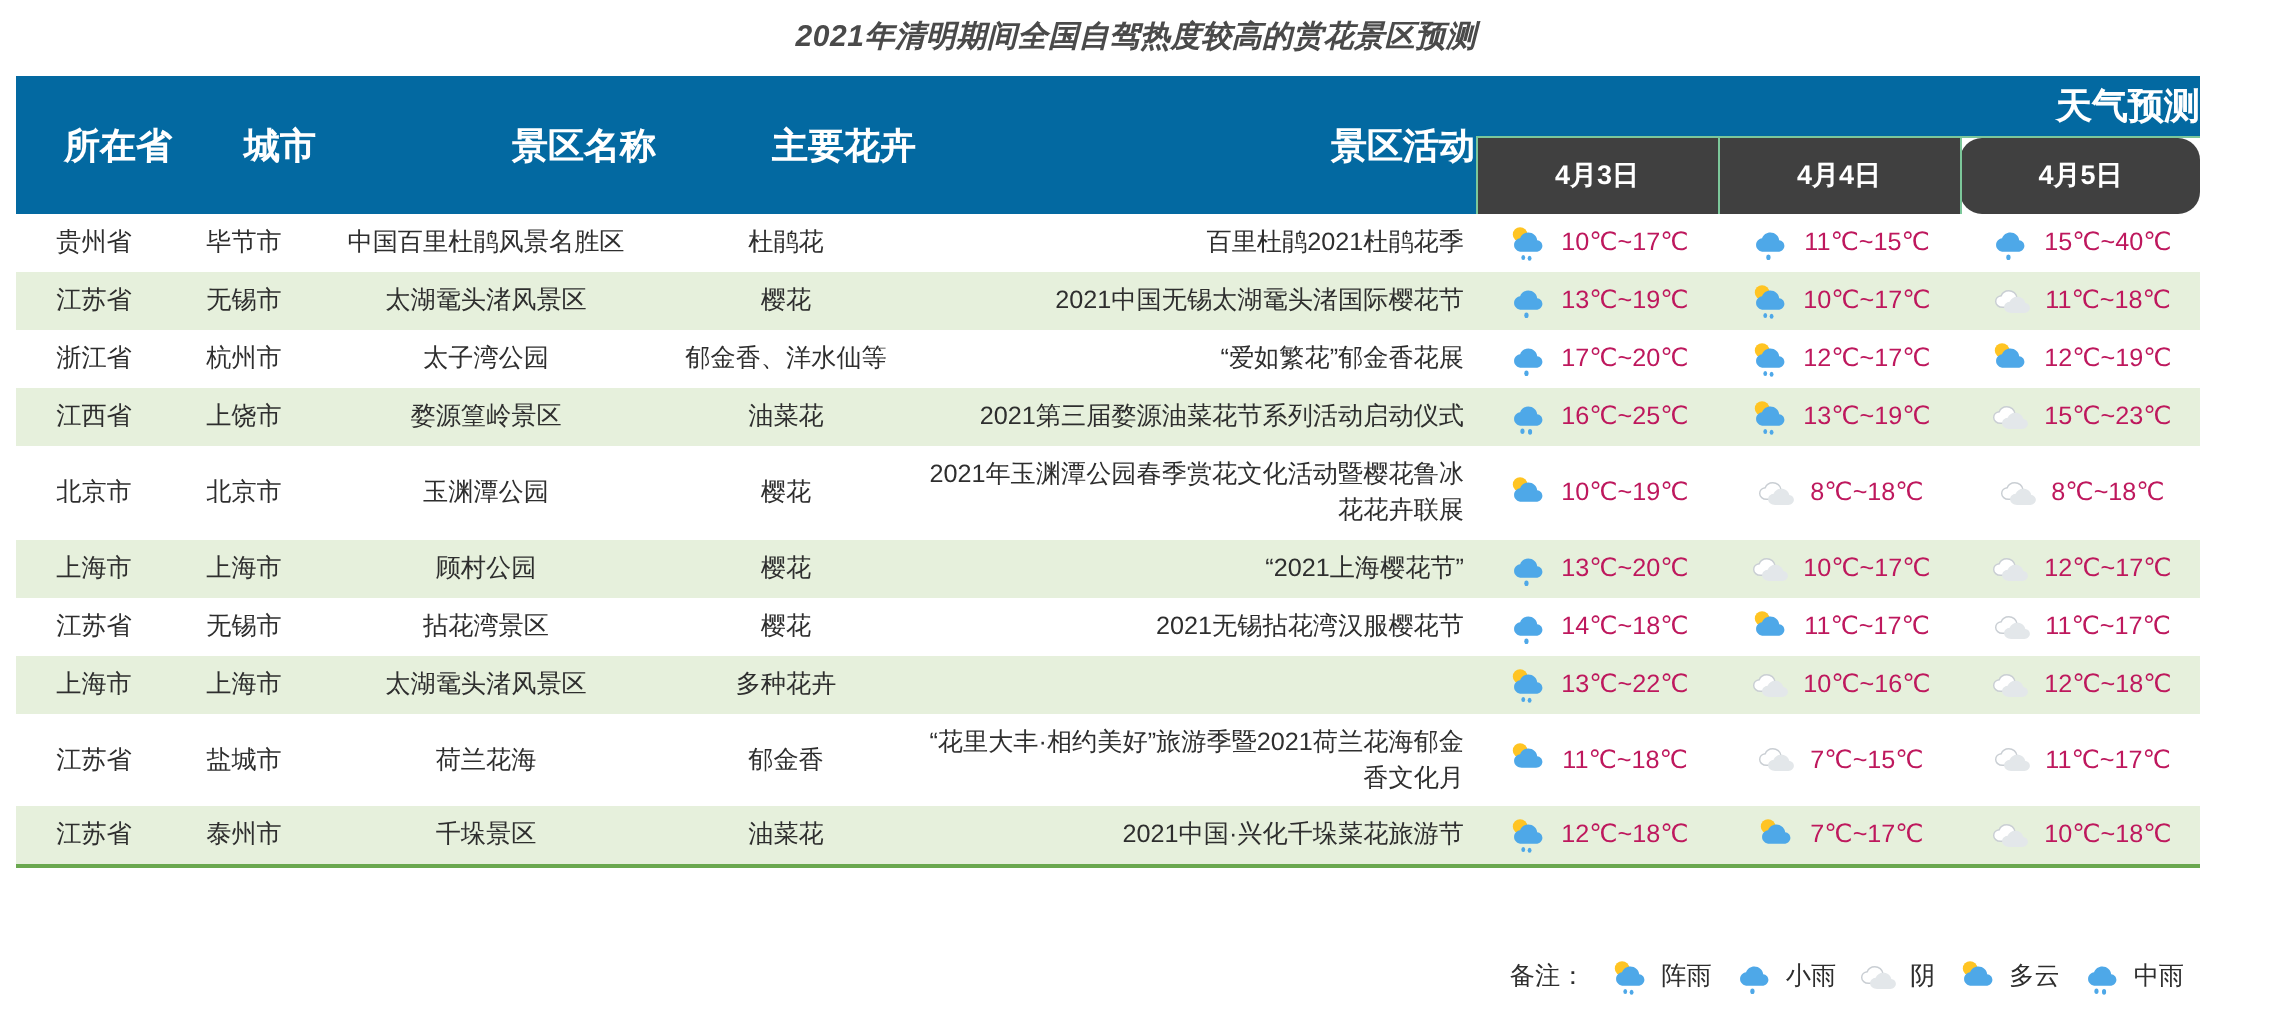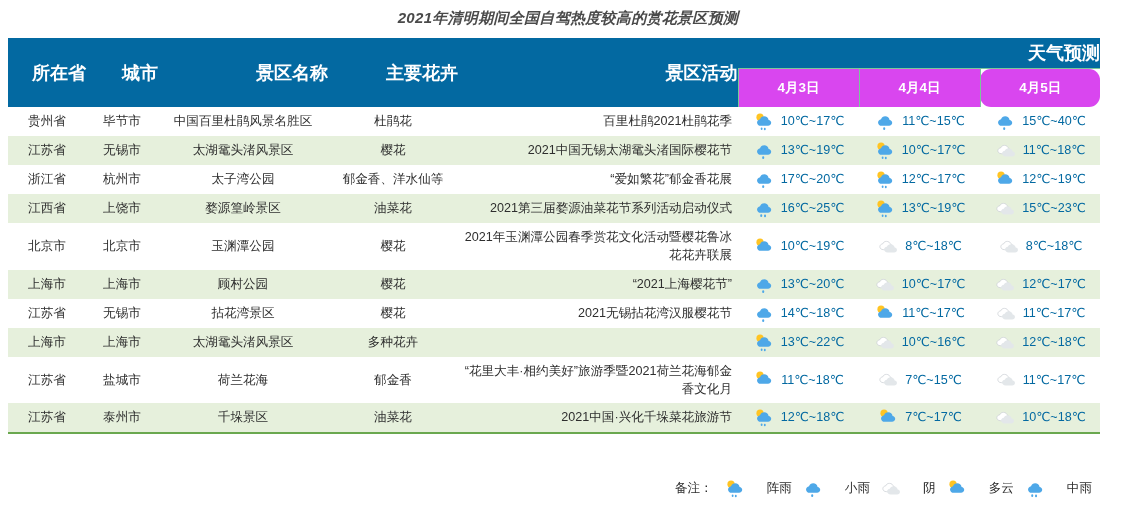--- a/index.html
+++ b/index.html
@@ -48,21 +48,21 @@
     text-align: right;
     vertical-align: middle;
     height: 68px;
     border: none;
   }
   thead .hdr-main th.wx-group {
     height: 30px;
     vertical-align: middle;
   }
   thead .hdr-sub th {
-    background: #d946ef;
+    background: #404040;
     color: #ffffff;
     font-size: 13.5px;
     font-weight: bold;
     text-align: center;
     height: 38px;
     padding: 0;
     border-top: 1px solid #7cc79a;
     border-left: 1px solid #7cc79a;
     border-bottom: none;
     border-right: none;
@@ -85,39 +85,39 @@
   td.activity { text-align: right; padding-left: 6px; padding-right: 6px; margin-left: 16px; }
   td.wx { text-align: left; padding-left: 0; }
 
   .wx-cell {
     display: flex;
     align-items: center;
     justify-content: center;
     gap: 4px;
     white-space: nowrap;
   }
-  .wx-temp { font-size: 12.6px; color: #0369a1; }
+  .wx-temp { font-size: 12.6px; color: #be185d; }
 
   .ico { display: inline-block; width: 26px; height: 19px; flex: 0 0 26px; }
 
   
   .legend {
     position: absolute;
     right: 36px;
     bottom: 12px;
     display: flex;
     align-items: center;
     gap: 5px;
     font-size: 12.6px;
     color: #2e2e2e;
   }
   .legend .lg-item {
     display: flex;
     align-items: center;
-    gap: 18px;
+    gap: 2px;
     margin-right: 8px;
   }
   .legend .lg-label { padding-left: 1px; }
   .legend-title { margin-right: 4px; }
 </style>
 </head>
 <body>
 
 <div class="page-title">2021年清明期间全国自驾热度较高的赏花景区预测</div>
 

